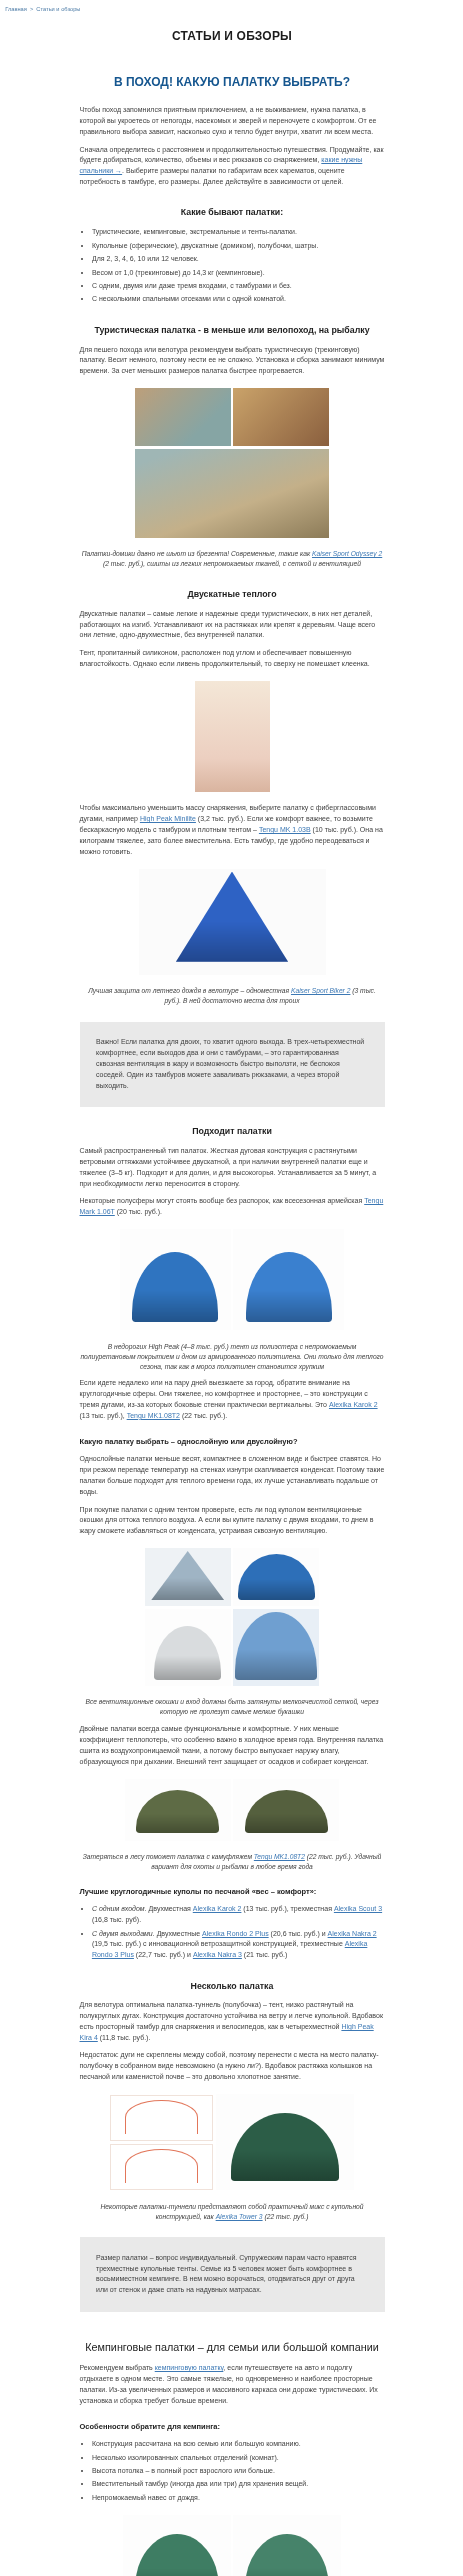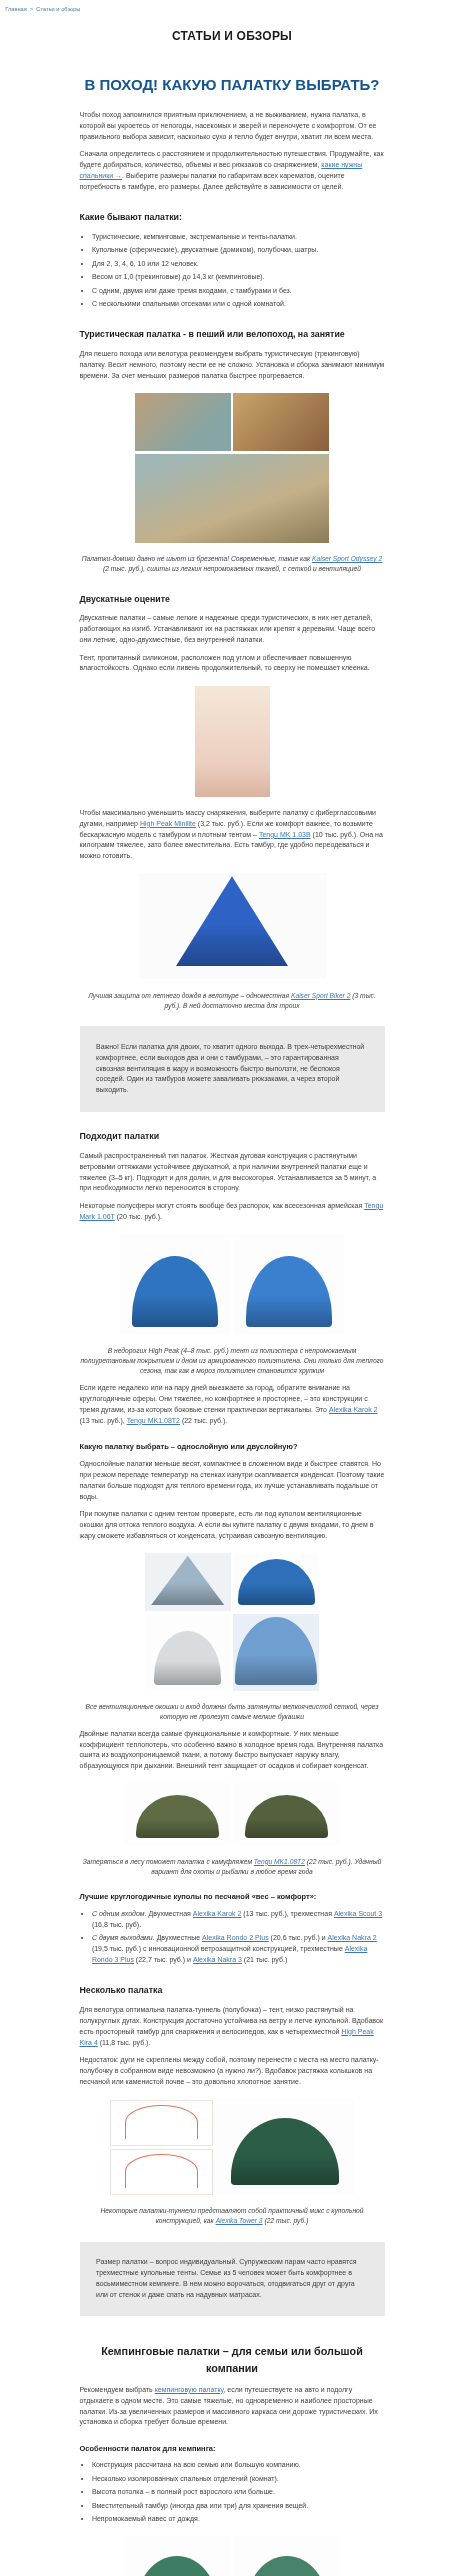--- a/index.html
+++ b/index.html
@@ -17,25 +17,25 @@
 
   
   .breadcrumb { padding: 4.6px 0 0 5.2px; font-size: 5.7px; color: #7a8b9b; }
   .breadcrumb a { color: #4c7ba6; text-decoration: none; cursor: pointer; }
   .breadcrumb .sep { margin: 0 3.1px; color: #4c7ba6; }
 
   .page-title { text-align: center; font-size: 12px; font-weight: bold; color: #1c1c1c; margin-top: 13.4px; letter-spacing: 0.2px; }
 
   .content { width: 305px; margin: 0 auto; }
 
-  .article-title { text-align: center; font-size: 15px; font-weight: bold; color: #15568f; margin: 28px 0 13.4px; }
+  .article-title { text-align: center; font-size: 12px; font-weight: bold; color: #15568f; margin: 28px 0 13.4px; }
 
   p.body { margin: 6.7px 0; }
-  .h-sec { font-size: 8.8px; font-weight: bold; color: #1e1e1e; margin: 18.5px 0 7.2px; }
-  .h-big { text-align: center; font-size: 10.8px; font-weight: bold; color: #1e1e1e; margin: 27px 0 8.2px; }
+  .h-sec { text-align: center; font-size: 8.8px; font-weight: bold; color: #1e1e1e; margin: 18.5px 0 7.2px; }
+  .h-big { text-align: center; font-size: 10.8px; font-weight: normal; color: #1e1e1e; margin: 27px 0 8.2px; }
   .h-sub { text-align: left; font-size: 7.5px; font-weight: bold; color: #1e1e1e; margin: 14.4px 0 6.2px; }
 
   ul.blist { margin: 5.2px 0 9.3px; padding-left: 12.4px; }
   ul.blist li { margin: 2.6px 0; }
 
   .lnk, a.lnk { color: #3c78b4; text-decoration: underline; cursor: pointer; font-style: inherit; }
   .it { font-style: italic; }
 
   .caption { font-style: italic; text-align: center; font-size: 6.7px; color: #3f3f3f; margin: 7.2px auto 5.2px; line-height: 1.5; }
 
@@ -77,33 +77,33 @@
     <h3 class="h-sec">Какие бывают палатки:</h3>
     <ul class="blist">
         <li>Туристические, кемпинговые, экстремальные и тенты-палатки.</li>
         <li>Купольные (сферические), двускатные (домиком), полубочки, шатры.</li>
         <li>Для 2, 3, 4, 6, 10 или 12 человек.</li>
         <li>Весом от 1,0 (трекинговые) до 14,3 кг (кемпинговые).</li>
         <li>С одним, двумя или даже тремя входами, с тамбурами и без.</li>
         <li>С несколькими спальными отсеками или с одной комнатой.</li>
       </ul>
 
-    <h3 class="h-sec">Туристическая палатка - в пеший или велопоход, на занятие</h3>
+    <h3 class="h-sec">Туристическая палатка - в меньше или велопоход, на рыбалку</h3>
     <p class="body">Для пешего похода или велотура рекомендуем выбрать туристическую (трекинговую) палатку. Весит немного, поэтому нести ее не сложно. Установка и сборка занимают минимум времени. За счет меньших размеров палатка быстрее прогревается.</p>
 
     <figure>
       <div class="row">
         <div class="ph photo-a" style="width:96px;height:58px"></div>
         <div class="ph photo-b" style="width:96px;height:58px"></div>
       </div>
       <div class="ph photo-c" style="width:194px;height:89px"></div>
     </figure>
     <p class="caption"><span>Палатки-домики давно не шьют из брезента! Современные, такие как </span><a class="lnk">Kaiser Sport Odyssey 2</a><span> (2 тыс. руб.), сшиты из легких непромокаемых тканей, с сеткой и вентиляцией</span></p>
 
-    <h3 class="h-sec">Двускатные оцените</h3>
+    <h3 class="h-sec">Двускатные теплого</h3>
     <p class="body">Двускатные палатки – самые легкие и надежные среди туристических, в них нет деталей, работающих на изгиб. Устанавливают их на растяжках или крепят к деревьям. Чаще всего они летние, одно-двухместные, без внутренней палатки.</p>
     <p class="body">Тент, пропитанный силиконом, расположен под углом и обеспечивает повышенную влагостойкость. Однако если ливень продолжительный, то сверху не помешает клеенка.</p>
 
     <figure>
       <div class="ph photo-d" style="width:75px;height:111px"></div>
     </figure>
 
     <p class="body"><span>Чтобы максимально уменьшить массу снаряжения, выберите палатку с фиберглассовыми дугами, например </span><a class="lnk">High Peak Minilite</a><span> (3,2 тыс. руб.). Если же комфорт важнее, то возьмите бескаркасную модель с тамбуром и плотным тентом – </span><a class="lnk">Tengu MK 1.03B</a><span> (10 тыс. руб.). Она на килограмм тяжелее, зато более вместительна. Есть тамбур, где удобно переодеваться и можно готовить.</span></p>
 
     <figure>
@@ -196,21 +196,21 @@
         </div>
       </div>
     </figure>
     <p class="caption"><span>Некоторые палатки-туннели представляют собой практичный микс с купольной конструкцией, как </span><a class="lnk">Alexika Tower 3</a><span> (22 тыс. руб.)</span></p>
 
     <div class="notebox">Размер палатки – вопрос индивидуальный. Супружеским парам часто нравятся трехместные купольные тенты. Семье из 5 человек может быть комфортнее в восьмиместном кемпинге. В нем можно ворочаться, отодвигаться друг от друга или от стенок и даже спать на надувных матрасах.</div>
 
     <h2 class="h-big">Кемпинговые палатки – для семьи или большой компании</h2>
     <p class="body"><span>Рекомендуем выбрать </span><a class="lnk">кемпинговую палатку</a><span>, если путешествуете на авто и подолгу отдыхаете в одном месте. Это самые тяжелые, но одновременно и наиболее просторные палатки. Из-за увеличенных размеров и массивного каркаса они дороже туристических. Их установка и сборка требует больше времени.</span></p>
 
-    <h4 class="h-sub">Особенности палаток для кемпинга:</h4>
+    <h4 class="h-sub">Особенности обратите для кемпинга:</h4>
     <ul class="blist">
         <li>Конструкция рассчитана на всю семью или большую компанию.</li>
         <li>Несколько изолированных спальных отделений (комнат).</li>
         <li>Высота потолка – в полный рост взрослого или больше.</li>
         <li>Вместительный тамбур (иногда два или три) для хранения вещей.</li>
         <li>Непромокаемый навес от дождя.</li>
       </ul>
 
     <figure>
       <div class="row">

